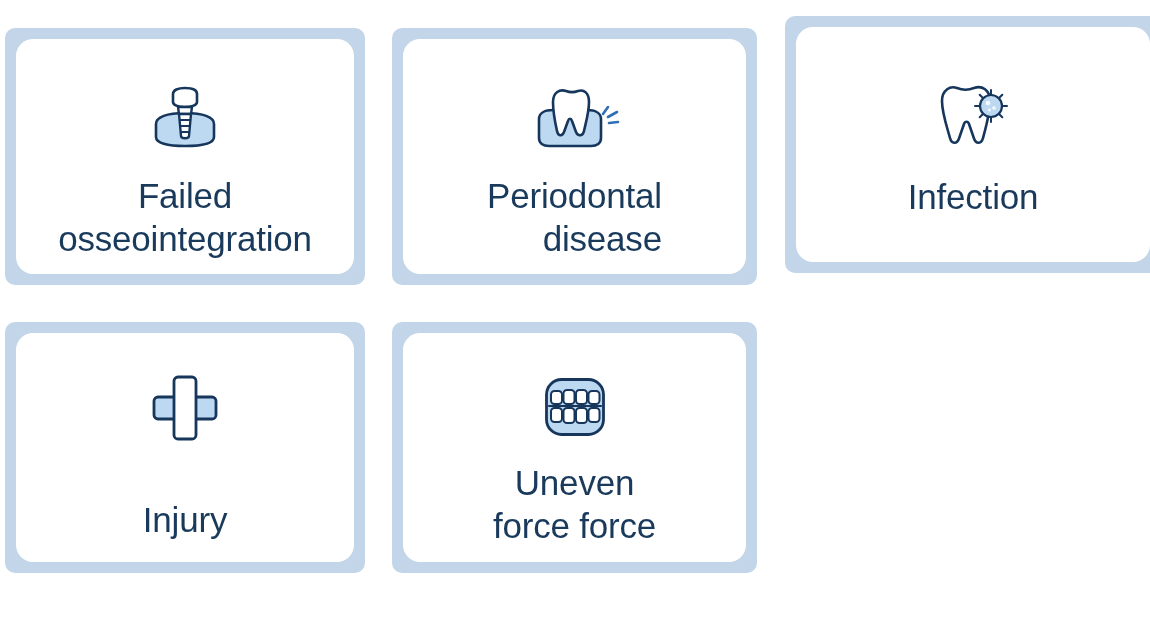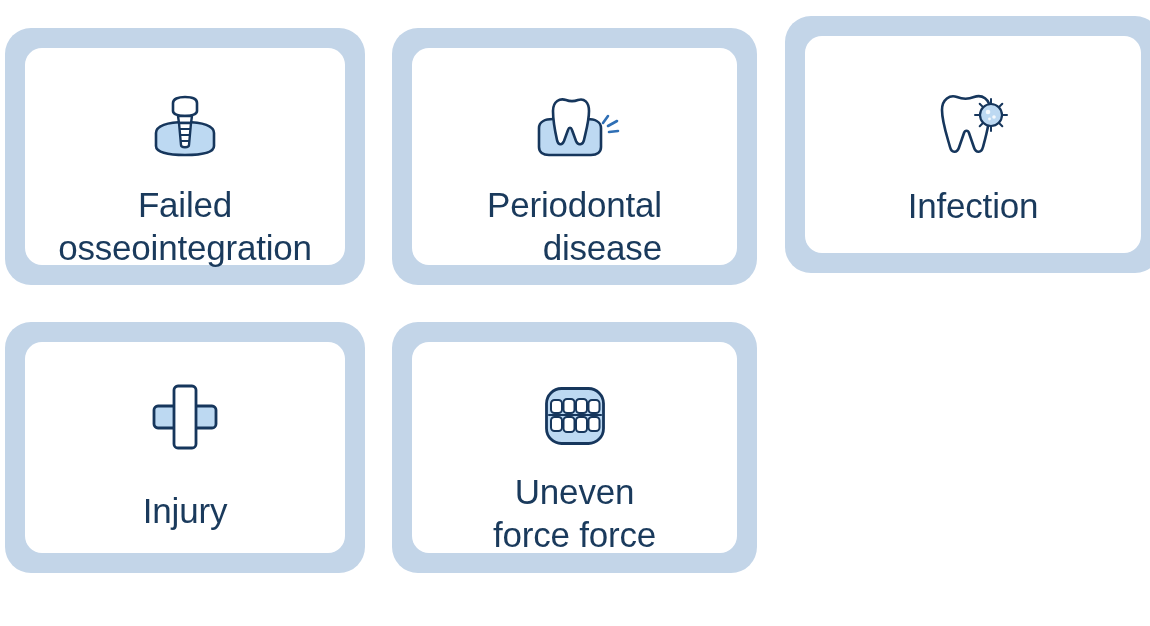--- a/index.html
+++ b/index.html
@@ -20,22 +20,22 @@
     width: 1150px;
     height: 626px;
     background: #ffffff;
   }
 
   
   .card {
     position: absolute;
     box-sizing: border-box;
     background: var(--frame, #c3d5e8);
-    border-radius: 26px;
-    padding: 20px;
+    border-radius: 10px;
+    padding: 11px;
   }
 
   .card-inner {
     box-sizing: border-box;
     width: 100%;
     height: 100%;
     background: #ffffff;
     border-radius: 17px;
     display: flex;
     flex-direction: column;
@@ -69,21 +69,21 @@
 
   #card-0 .card-inner { padding-top: 47px; }
   #card-1 .card-inner { padding-top: 47px; }
   #card-2 .card-inner { padding-top: 57px; }
   #card-3 .card-inner { padding-top: 41px; }
   #card-4 .card-inner { padding-top: 44px; }
 
   #card-0 .card-label { margin-top: 22px; }
   #card-1 .card-label { margin-top: 22px; text-align: right; }
   #card-2 .card-label { margin-top: 27px; }
-  #card-3 .card-label { margin-top: 38px; }
+  #card-3 .card-label { margin-top: 56px; }
   #card-4 .card-label { margin-top: 24px; }
 </style>
 </head>
 <body style="background: rgb(255, 255, 255);">
 
 <div class="board">
 
   <div class="card" id="card-0" style="--frame: #c3d5e8;">
     <div class="card-inner">
       <span class="card-icon">

